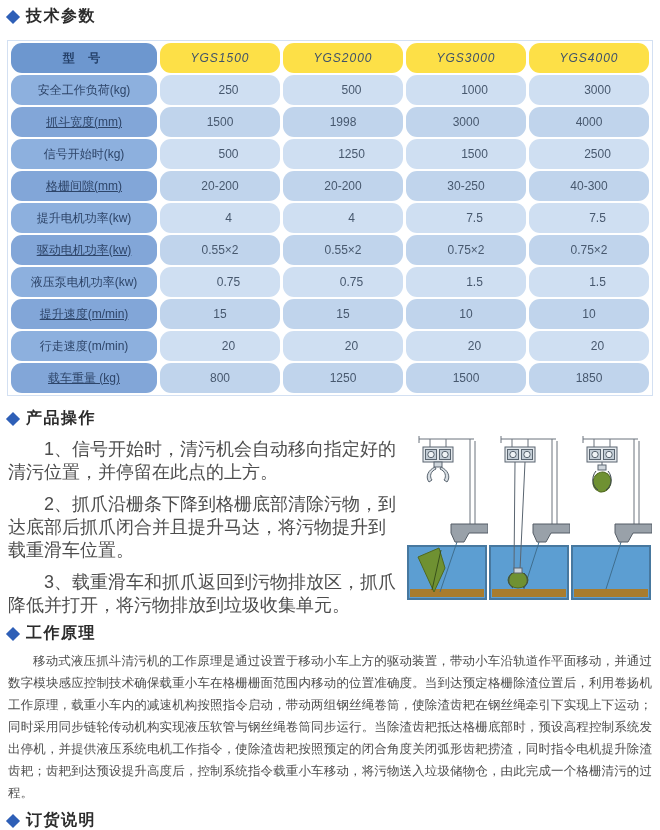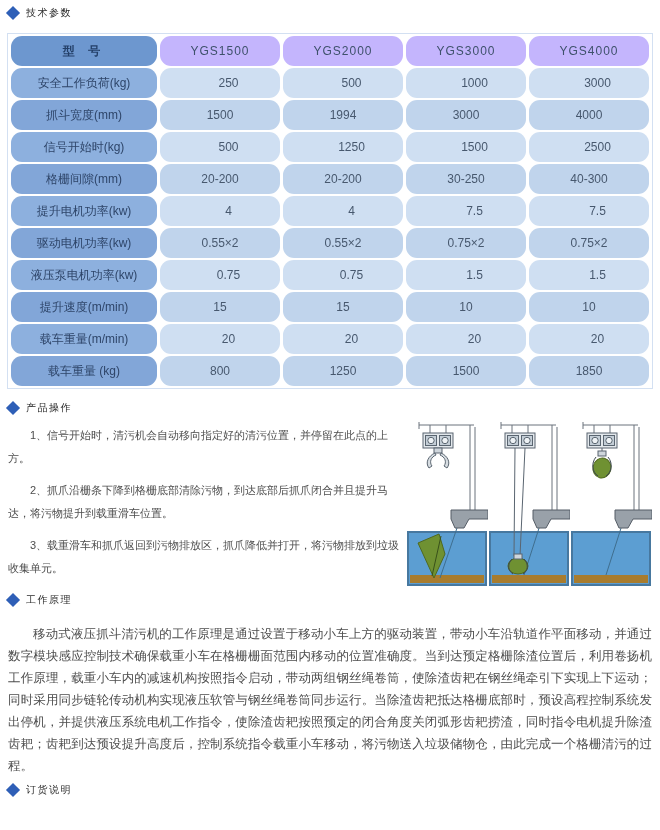--- a/index.html
+++ b/index.html
@@ -6,47 +6,47 @@
   body{
     width:660px;height:830px;background:#ffffff;
     font-family:"Liberation Sans","DejaVu Sans",sans-serif;
     color:#4d4d4d;overflow:hidden;
   }
   .page{padding:6px 8px 0 8px;width:644px;}
 
   
   .sec-head{display:flex;align-items:center;gap:8px;margin:0;}
   .diamond{width:10px;height:10px;background:#2e5fb7;transform:rotate(45deg);flex:0 0 auto;}
-  .sec-title{font-size:10px;font-weight:normal;color:#2b2b2b;letter-spacing:1.5px;}
+  .sec-title{font-size:16px;font-weight:bold;color:#2b2b2b;letter-spacing:1.5px;}
 
   
   table.spec{
     margin-top:14px;width:644px;table-layout:fixed;
     border-collapse:separate;border-spacing:3px 2px;
     background:#fff;box-shadow:0 0 0 1px #d3e0f2;
   }
   table.spec td{height:28px;text-align:center;vertical-align:middle;font-size:12px;border-radius:11px;}
   td.corner{background:#6d97cf;color:#233f68;font-weight:bold;font-size:13px;letter-spacing:5px;}
-  td.model{background:#c4b5fd;color:#3e516b;letter-spacing:1px;}
+  td.model{background:#fde047;color:#3e516b;letter-spacing:1px;font-style:italic;}
   td.lab-a{background:#8db0de;color:#2e4569;}
-  td.lab-b{background:#82a6d8;color:#2e4569;}
+  td.lab-b{background:#82a6d8;color:#2e4569;text-decoration:underline;}
   td.val-a{background:#cfdff2;color:#47586e;padding-left:18px;}
   td.val-b{background:#c0d4ec;color:#47586e;}
 
   
   .op-section{margin-top:13px;}
   .op-body{display:flex;align-items:flex-start;}
-  .op-text{width:398px;font-size:11px;line-height:23px;color:#4d4d4d;}
+  .op-text{width:398px;font-size:18px;line-height:23px;color:#4d4d4d;}
   .op-text p{margin:9px 0 0 0;text-indent:2em;}
   .diagrams{flex:1;display:flex;justify-content:space-between;padding-left:4px;margin-top:0px;}
   .diagrams svg{display:block;}
 
   
   .pr-section{margin-top:6px;}
-  .pr-text{margin:16px 0 0 0;font-size:12.5px;line-height:22px;text-indent:2em;text-align:justify;color:#4d4d4d;}
+  .pr-text{margin:6px 0 0 0;font-size:12.5px;line-height:22px;text-indent:2em;text-align:justify;color:#4d4d4d;}
 
   
   .ord-section{margin-top:6px;}
 </style>
 </head>
 <body>
 
 <div class="page">
 
   <div class="sec-head">
@@ -73,21 +73,21 @@
     <tr>
       <td class="lab-a">安全工作负荷(kg)</td>
       <td class="val-a">250</td>
       <td class="val-a">500</td>
       <td class="val-a">1000</td>
       <td class="val-a">3000</td>
     </tr>
     <tr>
       <td class="lab-b">抓斗宽度(mm)</td>
       <td class="val-b">1500</td>
-      <td class="val-b">1994</td>
+      <td class="val-b">1998</td>
       <td class="val-b">3000</td>
       <td class="val-b">4000</td>
     </tr>
     <tr>
       <td class="lab-a">信号开始时(kg)</td>
       <td class="val-a">500</td>
       <td class="val-a">1250</td>
       <td class="val-a">1500</td>
       <td class="val-a">2500</td>
     </tr>
@@ -120,21 +120,21 @@
       <td class="val-a">1.5</td>
     </tr>
     <tr>
       <td class="lab-b">提升速度(m/min)</td>
       <td class="val-b">15</td>
       <td class="val-b">15</td>
       <td class="val-b">10</td>
       <td class="val-b">10</td>
     </tr>
     <tr>
-      <td class="lab-a">载车重量(m/min)</td>
+      <td class="lab-a">行走速度(m/min)</td>
       <td class="val-a">20</td>
       <td class="val-a">20</td>
       <td class="val-a">20</td>
       <td class="val-a">20</td>
     </tr>
     <tr>
       <td class="lab-b">载车重量 (kg)</td>
       <td class="val-b">800</td>
       <td class="val-b">1250</td>
       <td class="val-b">1500</td>

